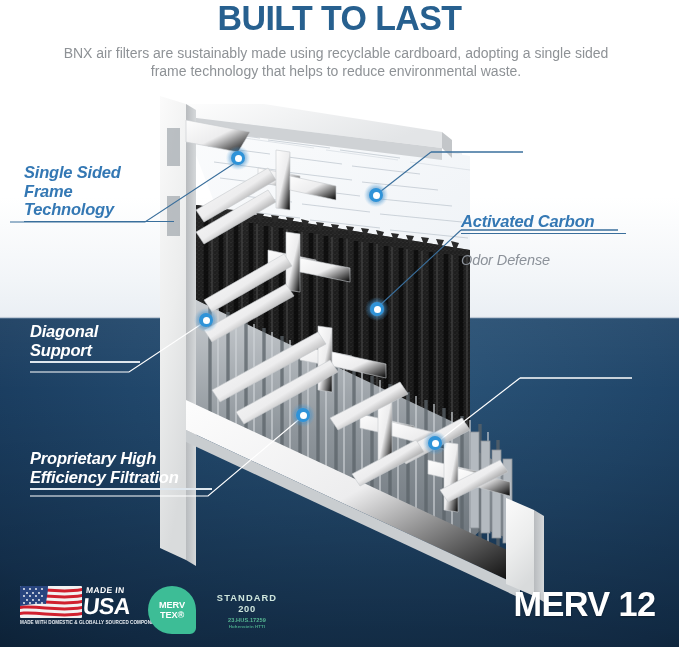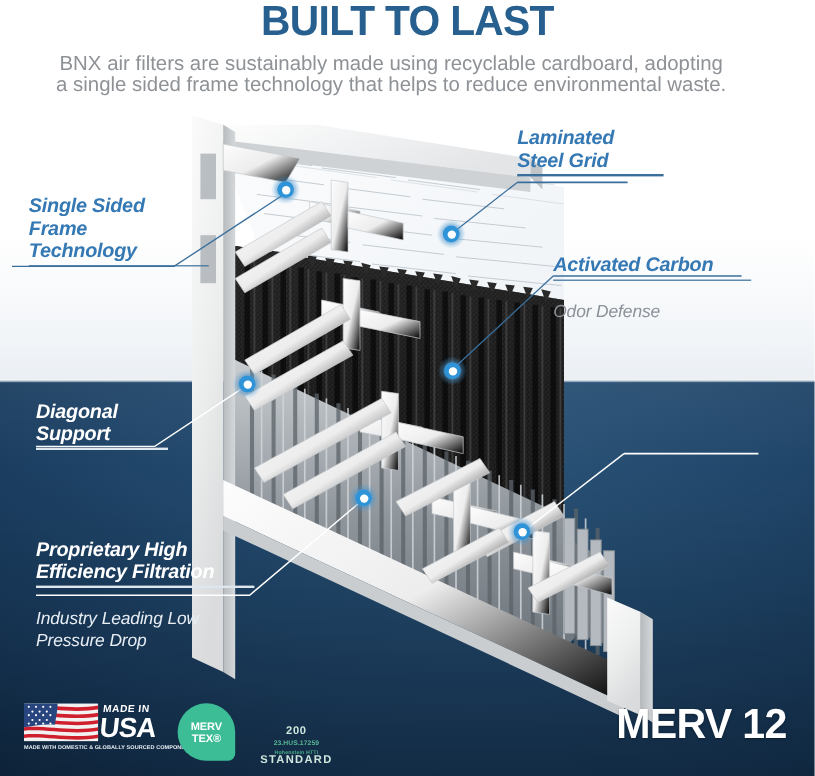--- a/index.html
+++ b/index.html
@@ -13,22 +13,22 @@
     background:radial-gradient(ellipse 115% 150% at 58% 18%, #2b5478 0%, #20466a 34%, #17385a 62%, #0d2740 85%, #081b2e 100%);}
   .bg-seam{position:absolute;left:0;top:316px;width:679px;height:3px;
     background:linear-gradient(180deg,rgba(255,255,255,.85),rgba(40,80,120,.55));}
   .bottom-vig{position:absolute;left:0;top:318px;width:679px;height:329px;
     background:linear-gradient(180deg,rgba(255,255,255,.05) 0%,rgba(0,0,0,0) 22%,rgba(0,0,0,.28) 100%);}
 
   
   .title{position:absolute;left:0;top:-2px;width:679px;text-align:center;
     font-size:35px;font-weight:700;letter-spacing:-.6px;color:#27608f;
     font-family:"Liberation Sans",sans-serif;transform:scaleX(.97);}
-  .subtitle{position:absolute;left:46px;top:44px;width:560px;text-align:center;
-    font-size:17px;line-height:18px;color:#8e9296;}
+  .subtitle{position:absolute;left:56px;top:44px;width:560px;text-align:center;
+    font-size:14px;line-height:18px;color:#8e9296;}
 
   
   #art{position:absolute;left:0;top:0;width:679px;height:647px;}
 
   
   .co{position:absolute;}
   .co .l1{font-size:16.5px;font-weight:700;font-style:italic;line-height:18.5px;
     letter-spacing:-.2px;white-space:pre-line;}
   .co .rule{height:1.5px;margin-top:2px;}
   .co .sub{font-size:14.5px;font-style:italic;line-height:18px;margin-top:17px;
@@ -59,21 +59,21 @@
     color:#e9eef3;letter-spacing:.05px;white-space:nowrap;}
 
   .oeko{position:absolute;left:148px;top:586px;}
   .oeko .blob{position:absolute;left:0;top:0;width:48px;height:48px;background:#3dbd96;
     border-radius:50% 50% 6px 50%;}
   .oeko .o1{position:absolute;left:7px;top:14px;width:34px;text-align:center;
     font-size:9.2px;font-weight:700;color:#fff;letter-spacing:-.1px;}
   .oeko .o2{position:absolute;left:7px;top:24px;width:34px;text-align:center;
     font-size:9.2px;font-weight:700;color:#fff;letter-spacing:-.1px;}
   .oeko .std{position:absolute;left:56px;top:7px;width:86px;text-align:center;
-    font-size:9.3px;font-weight:700;color:#cfe6dd;letter-spacing:1.1px;margin-top:35px;}
+    font-size:9.3px;font-weight:700;color:#cfe6dd;letter-spacing:1.1px;}
   .oeko .num{position:absolute;left:56px;top:18px;width:86px;text-align:center;
     font-size:9.3px;font-weight:700;color:#cfe6dd;letter-spacing:.6px;}
   .oeko .code{position:absolute;left:56px;top:31px;width:86px;text-align:center;
     font-size:5.6px;font-weight:700;color:#57b894;letter-spacing:.1px;}
   .oeko .inst{position:absolute;left:56px;top:38px;width:86px;text-align:center;
     font-size:4.4px;font-weight:700;color:#4aa98a;letter-spacing:.1px;}
 
   .merv{position:absolute;right:22px;top:584px;font-size:35px;font-weight:700;color:#fff;
     letter-spacing:-.6px;transform:scaleX(.98);
     text-shadow:0 1px 2px rgba(0,0,0,.35);}
@@ -401,45 +401,38 @@
       <i></i>
     </div>
 
   <div class="co blue" style="left:24px;top:163px;width:150px;">
     <div class="l1">Single Sided
 Frame
 Technology</div>
     <div class="rule"></div>
   </div>
 
-  <div class="co blue" style="left:431px;top:106px;width:122px;">
-    <div class="l1">Laminated
-Steel Grid</div>
-    <div class="rule"></div>
-  </div>
 
   <div class="co blue" style="left:461px;top:212px;width:165px;">
     <div class="l1">Activated Carbon</div>
     <div class="rule"></div>
     <div class="sub">Odor Defense</div>
   </div>
 
-  <div class="co white" style="left:30px;top:334px;width:110px;">
+  <div class="co white" style="left:30px;top:322px;width:110px;">
     <div class="l1">Diagonal
 Support</div>
     <div class="rule"></div>
   </div>
 
 
   <div class="co white" style="left:30px;top:449px;width:182px;">
     <div class="l1">Proprietary High
 Efficiency Filtration</div>
     <div class="rule"></div>
-    <div class="sub">Industry Leading Low
-Pressure Drop</div>
   </div>
 
   <div class="usa">
     <div class="flag">
       <svg viewBox="0 0 62 32" width="62" height="32">
         <rect width="62" height="32" fill="#f2f2f2"></rect>
         <g fill="#d0202e">
           <path d="M0,2 C16,0 40,6 62,2 L62,5 C40,9 16,3 0,5 Z"></path>
           <path d="M0,8 C16,6 40,12 62,8 L62,11 C40,15 16,9 0,11 Z"></path>
           <path d="M0,14 C16,12 40,18 62,14 L62,17 C40,21 16,15 0,17 Z"></path>

